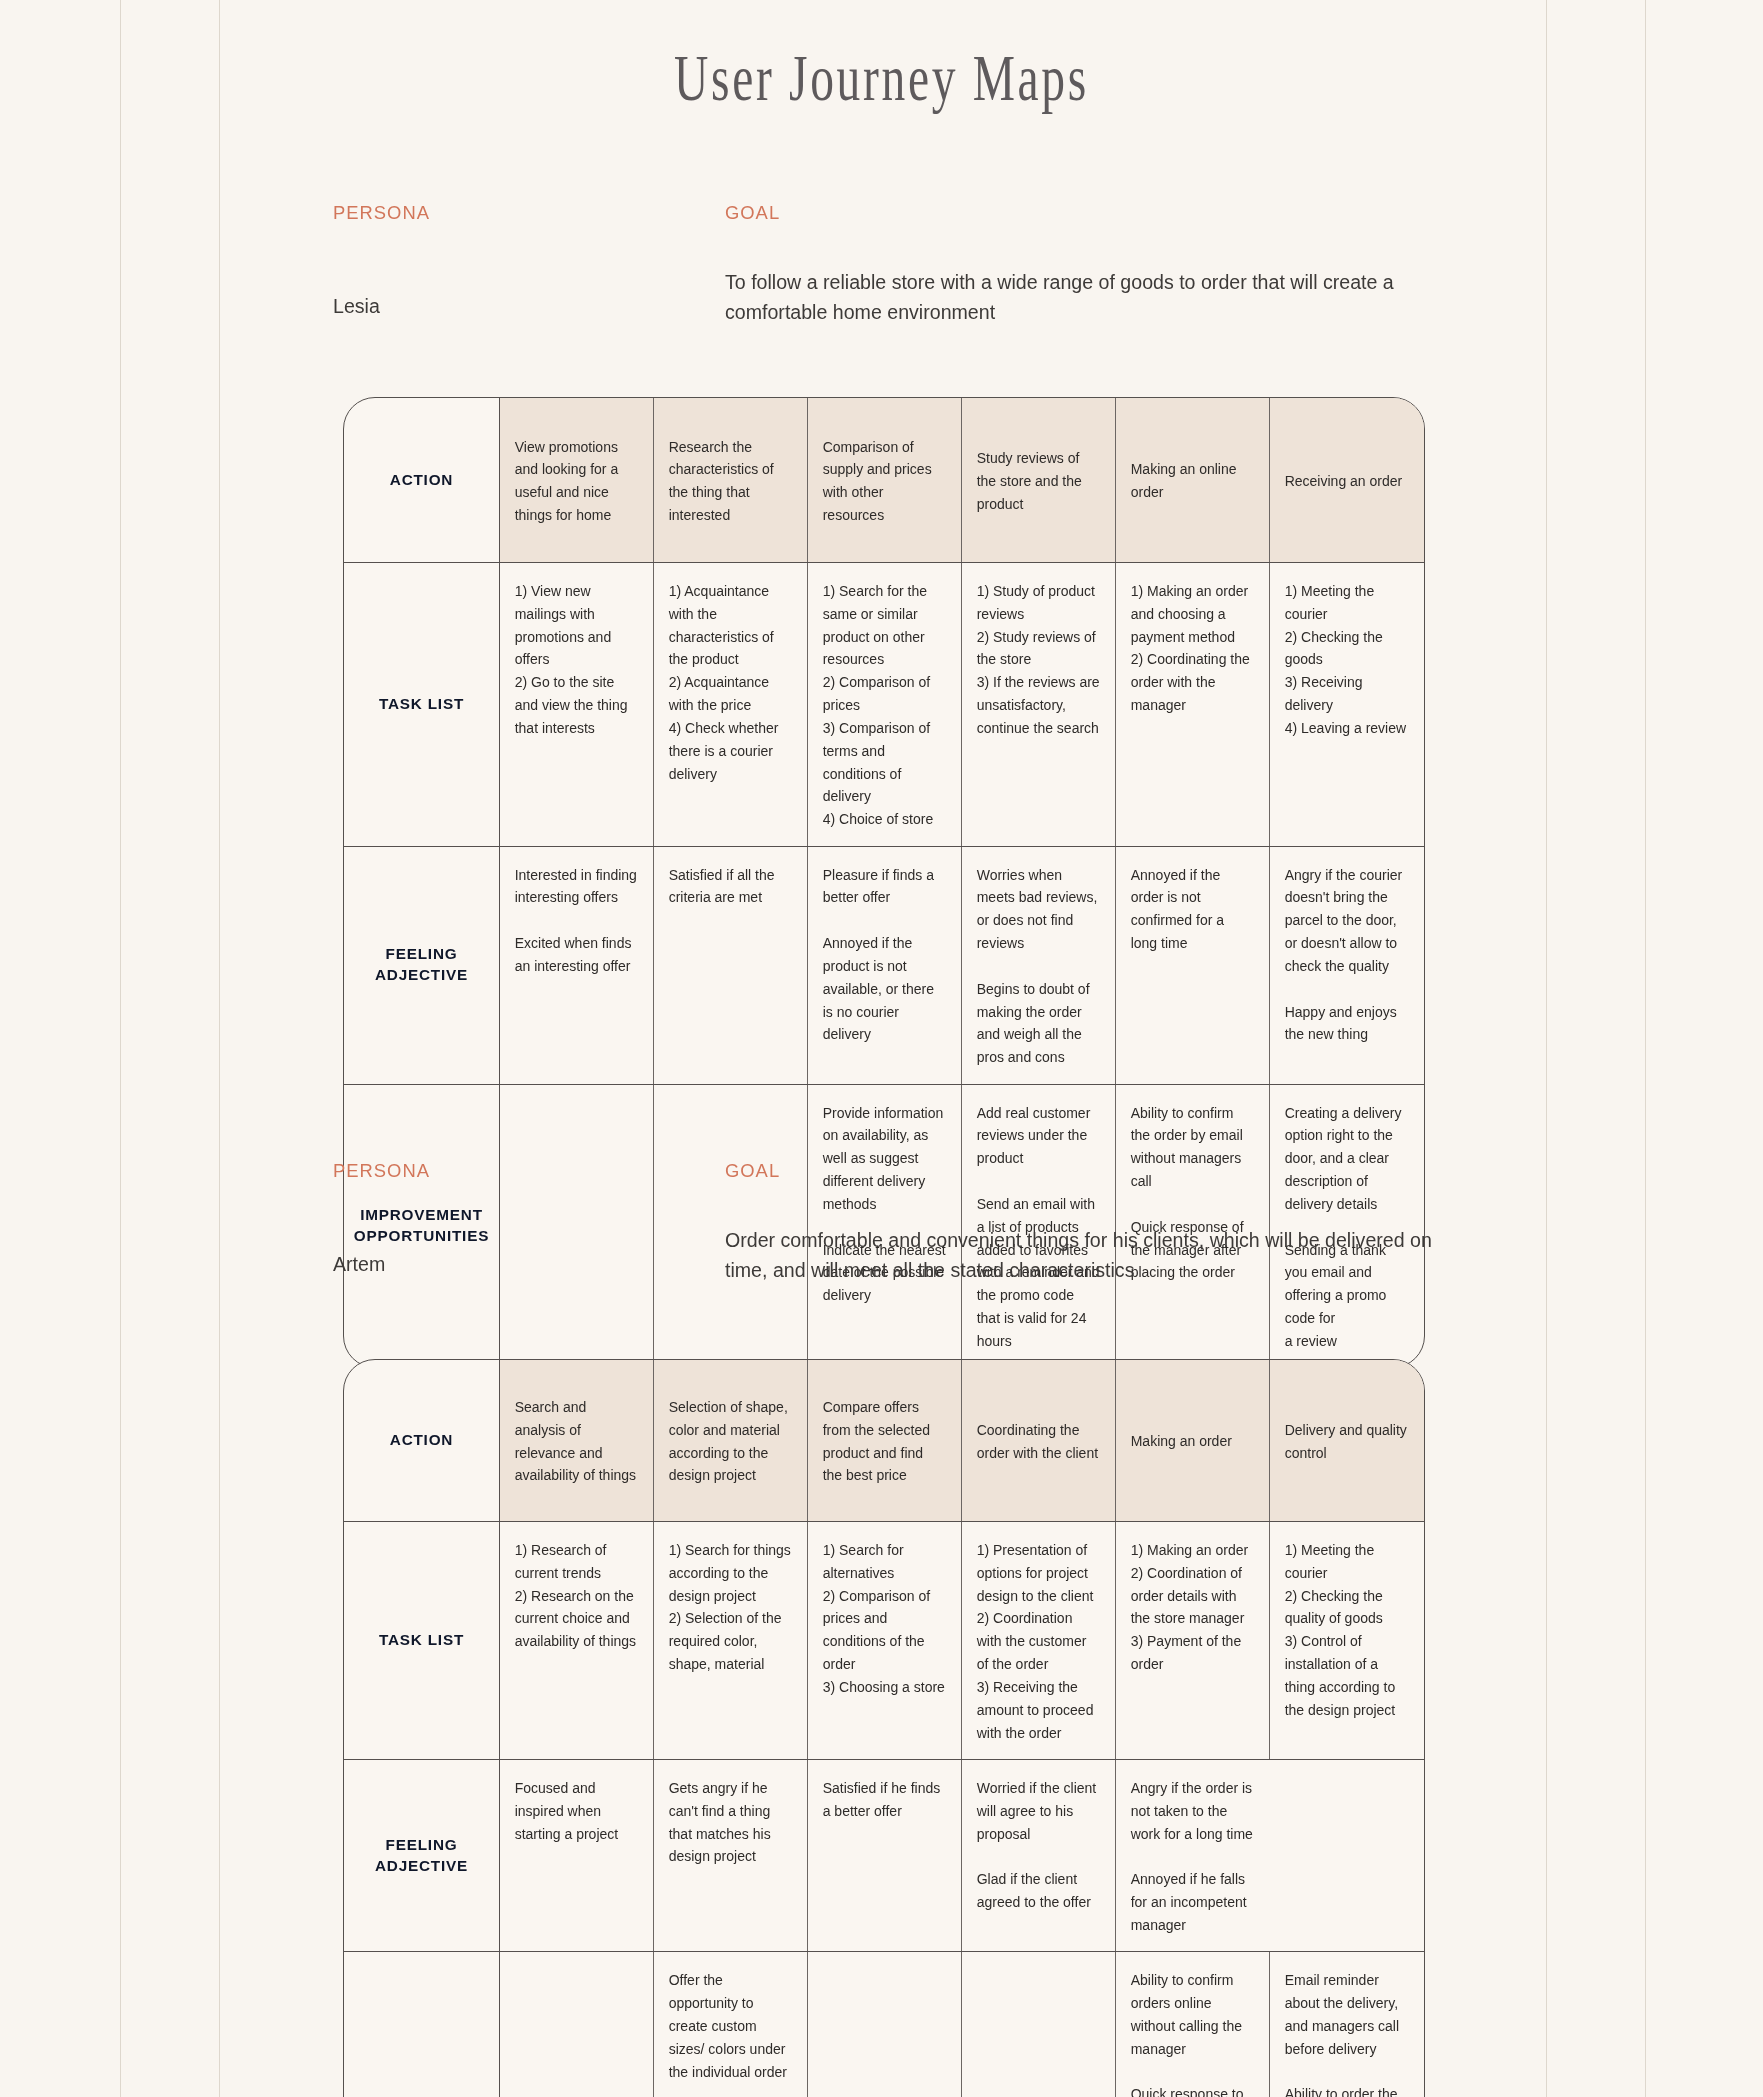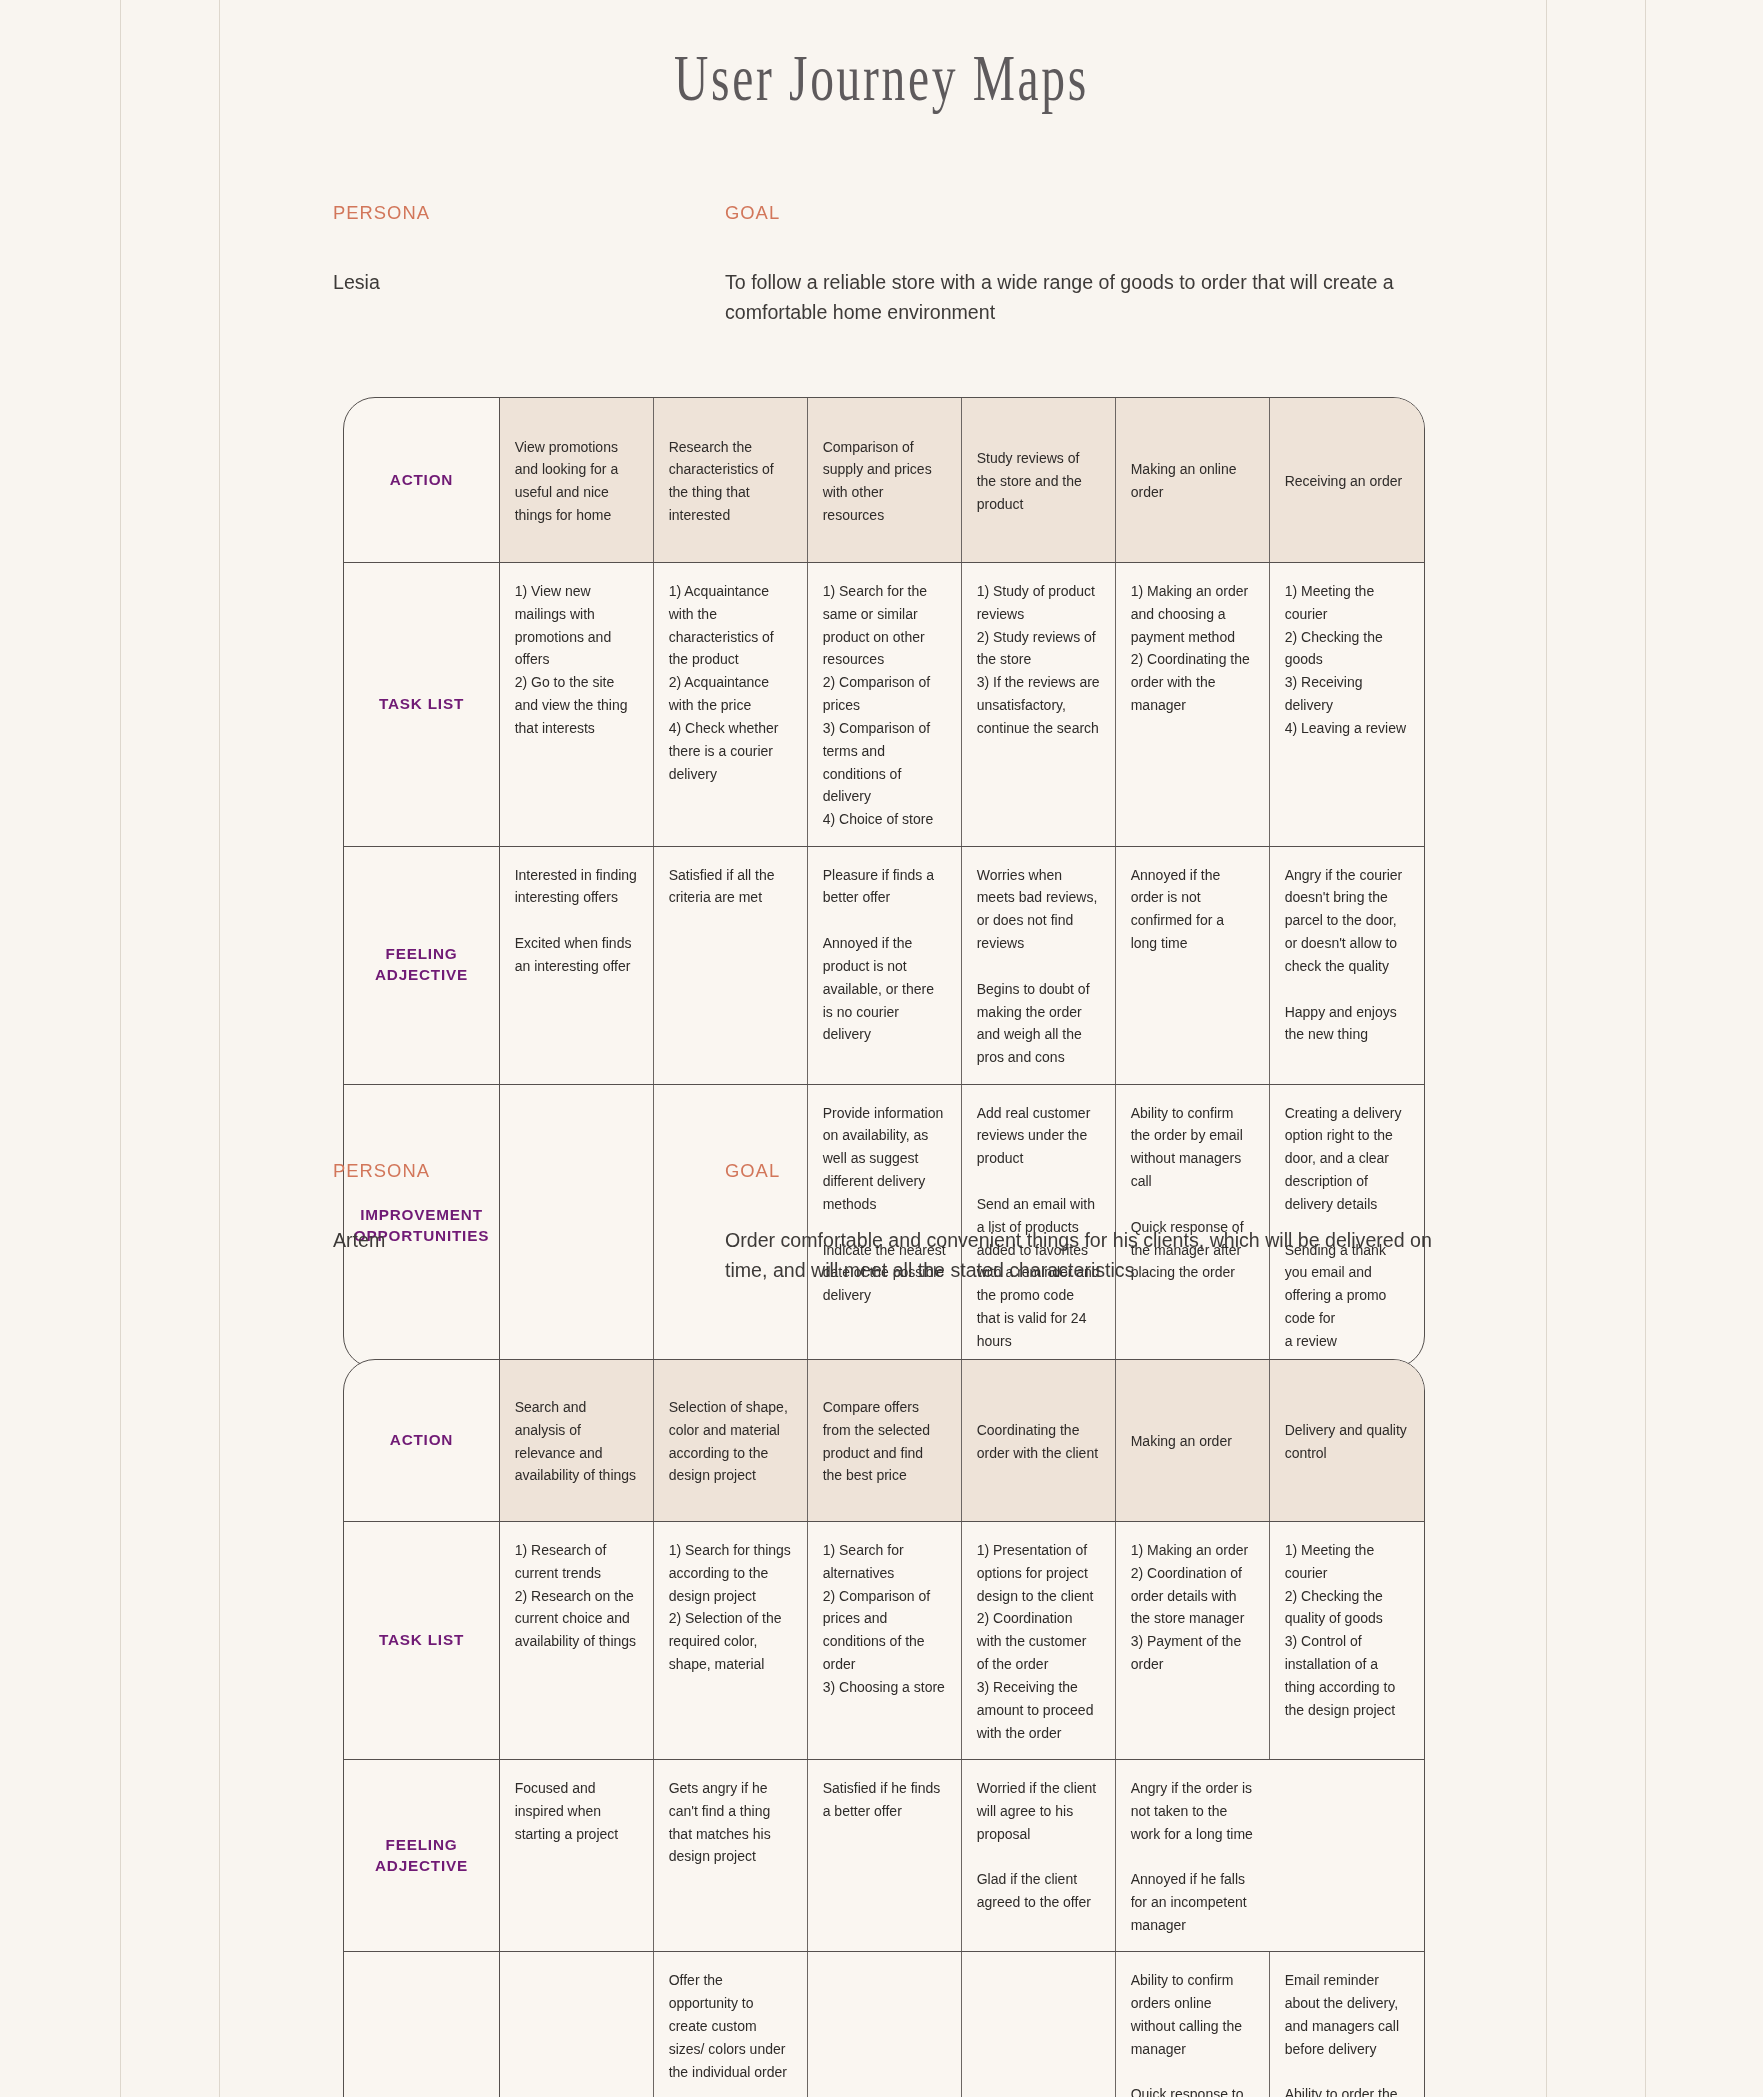--- a/index.html
+++ b/index.html
@@ -70,21 +70,21 @@
 
   .meta .values { position: relative; margin-top: 40px; }
   .meta .value {
     position: absolute;
     top: 0;
     font-size: 19.6px;
     line-height: 1.55;
     color: #3d3a38;
     font-weight: 400;
   }
-  .meta .value.persona-value { left: 0; }
+  .meta .value.persona-value { left: 0; margin-top: 24px; }
   .meta .value.goal-value { left: 392px; width: 722px; }
 
   
   .jtable {
     position: absolute;
     left: 343px;
     width: 1082px;
     border: 0.6px solid #55504e;
     border-radius: 32px;
     overflow: hidden;
@@ -110,21 +110,21 @@
     display: flex;
     align-items: center;
     justify-content: center;
     text-align: center;
     padding: 7.3px 6.1px;
   }
   .jcell.rowhead .rh-text {
     font-size: 15.3px;
     font-weight: 700;
     letter-spacing: 0.8px;
-    color: #701a75;
+    color: #0f172a;
     line-height: 1.35;
     white-space: pre-line;
   }
 
   .jcell.col { width: 154px; }
 
   .jrow.action-row .jcell.col { background: #eee3d8; }
   .jrow.action-row { align-items: stretch; }
   .jrow.action-row .jcell.col {
     display: flex;

